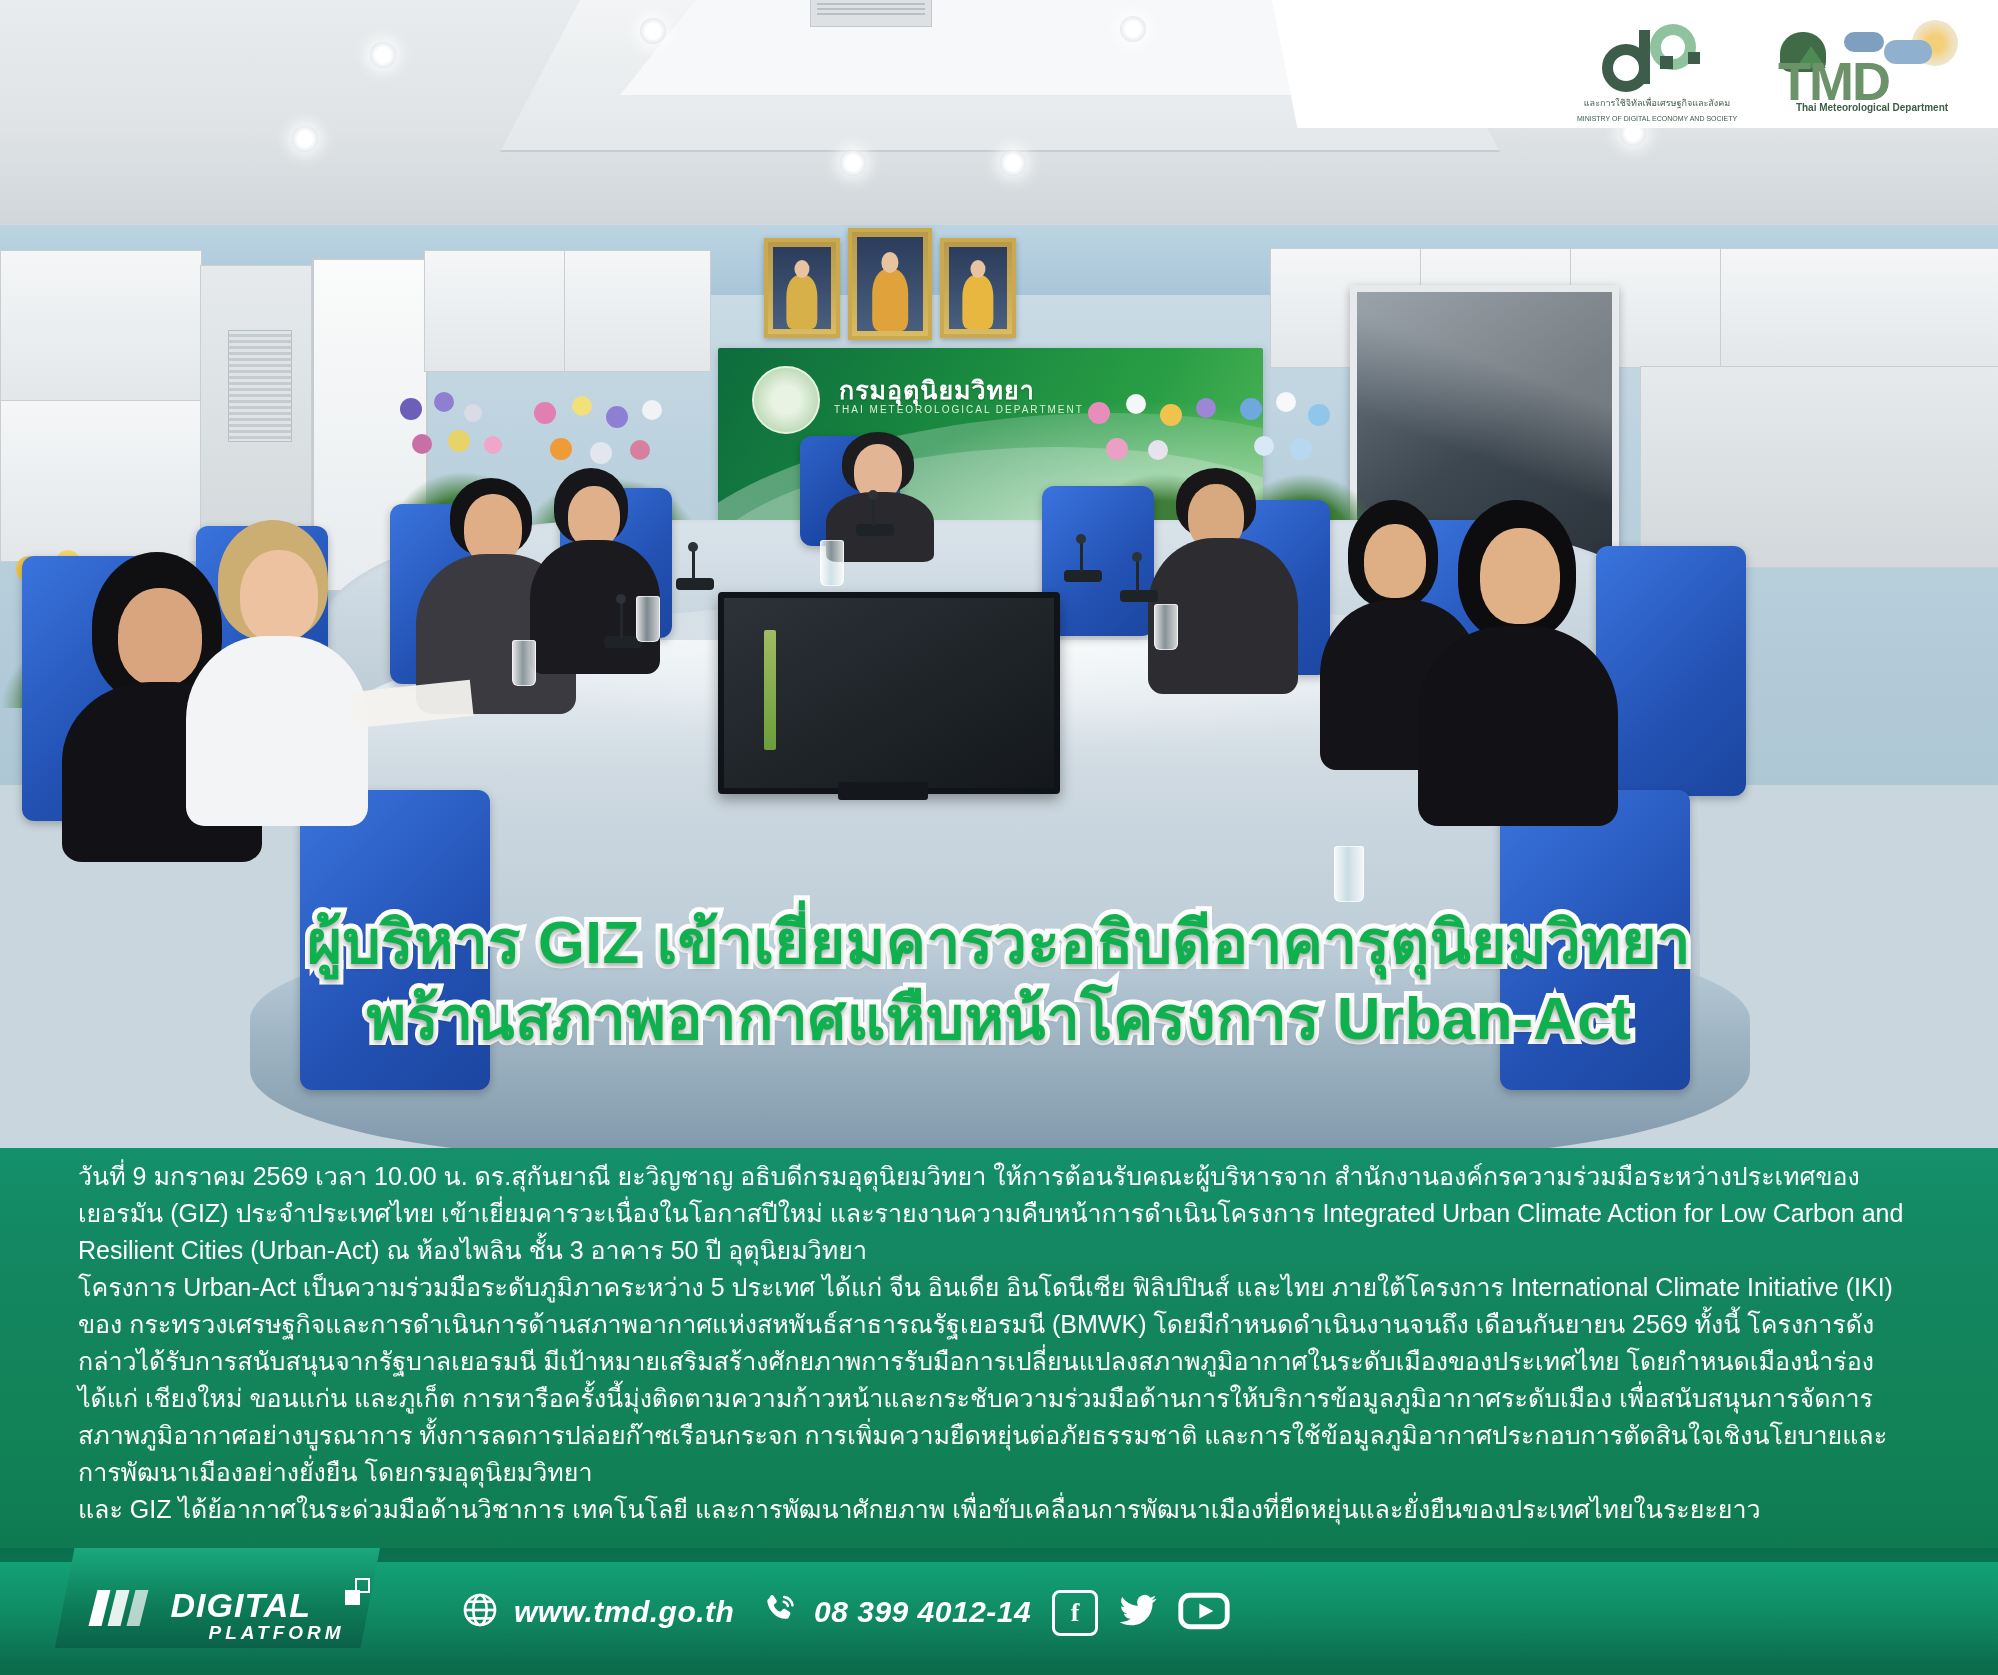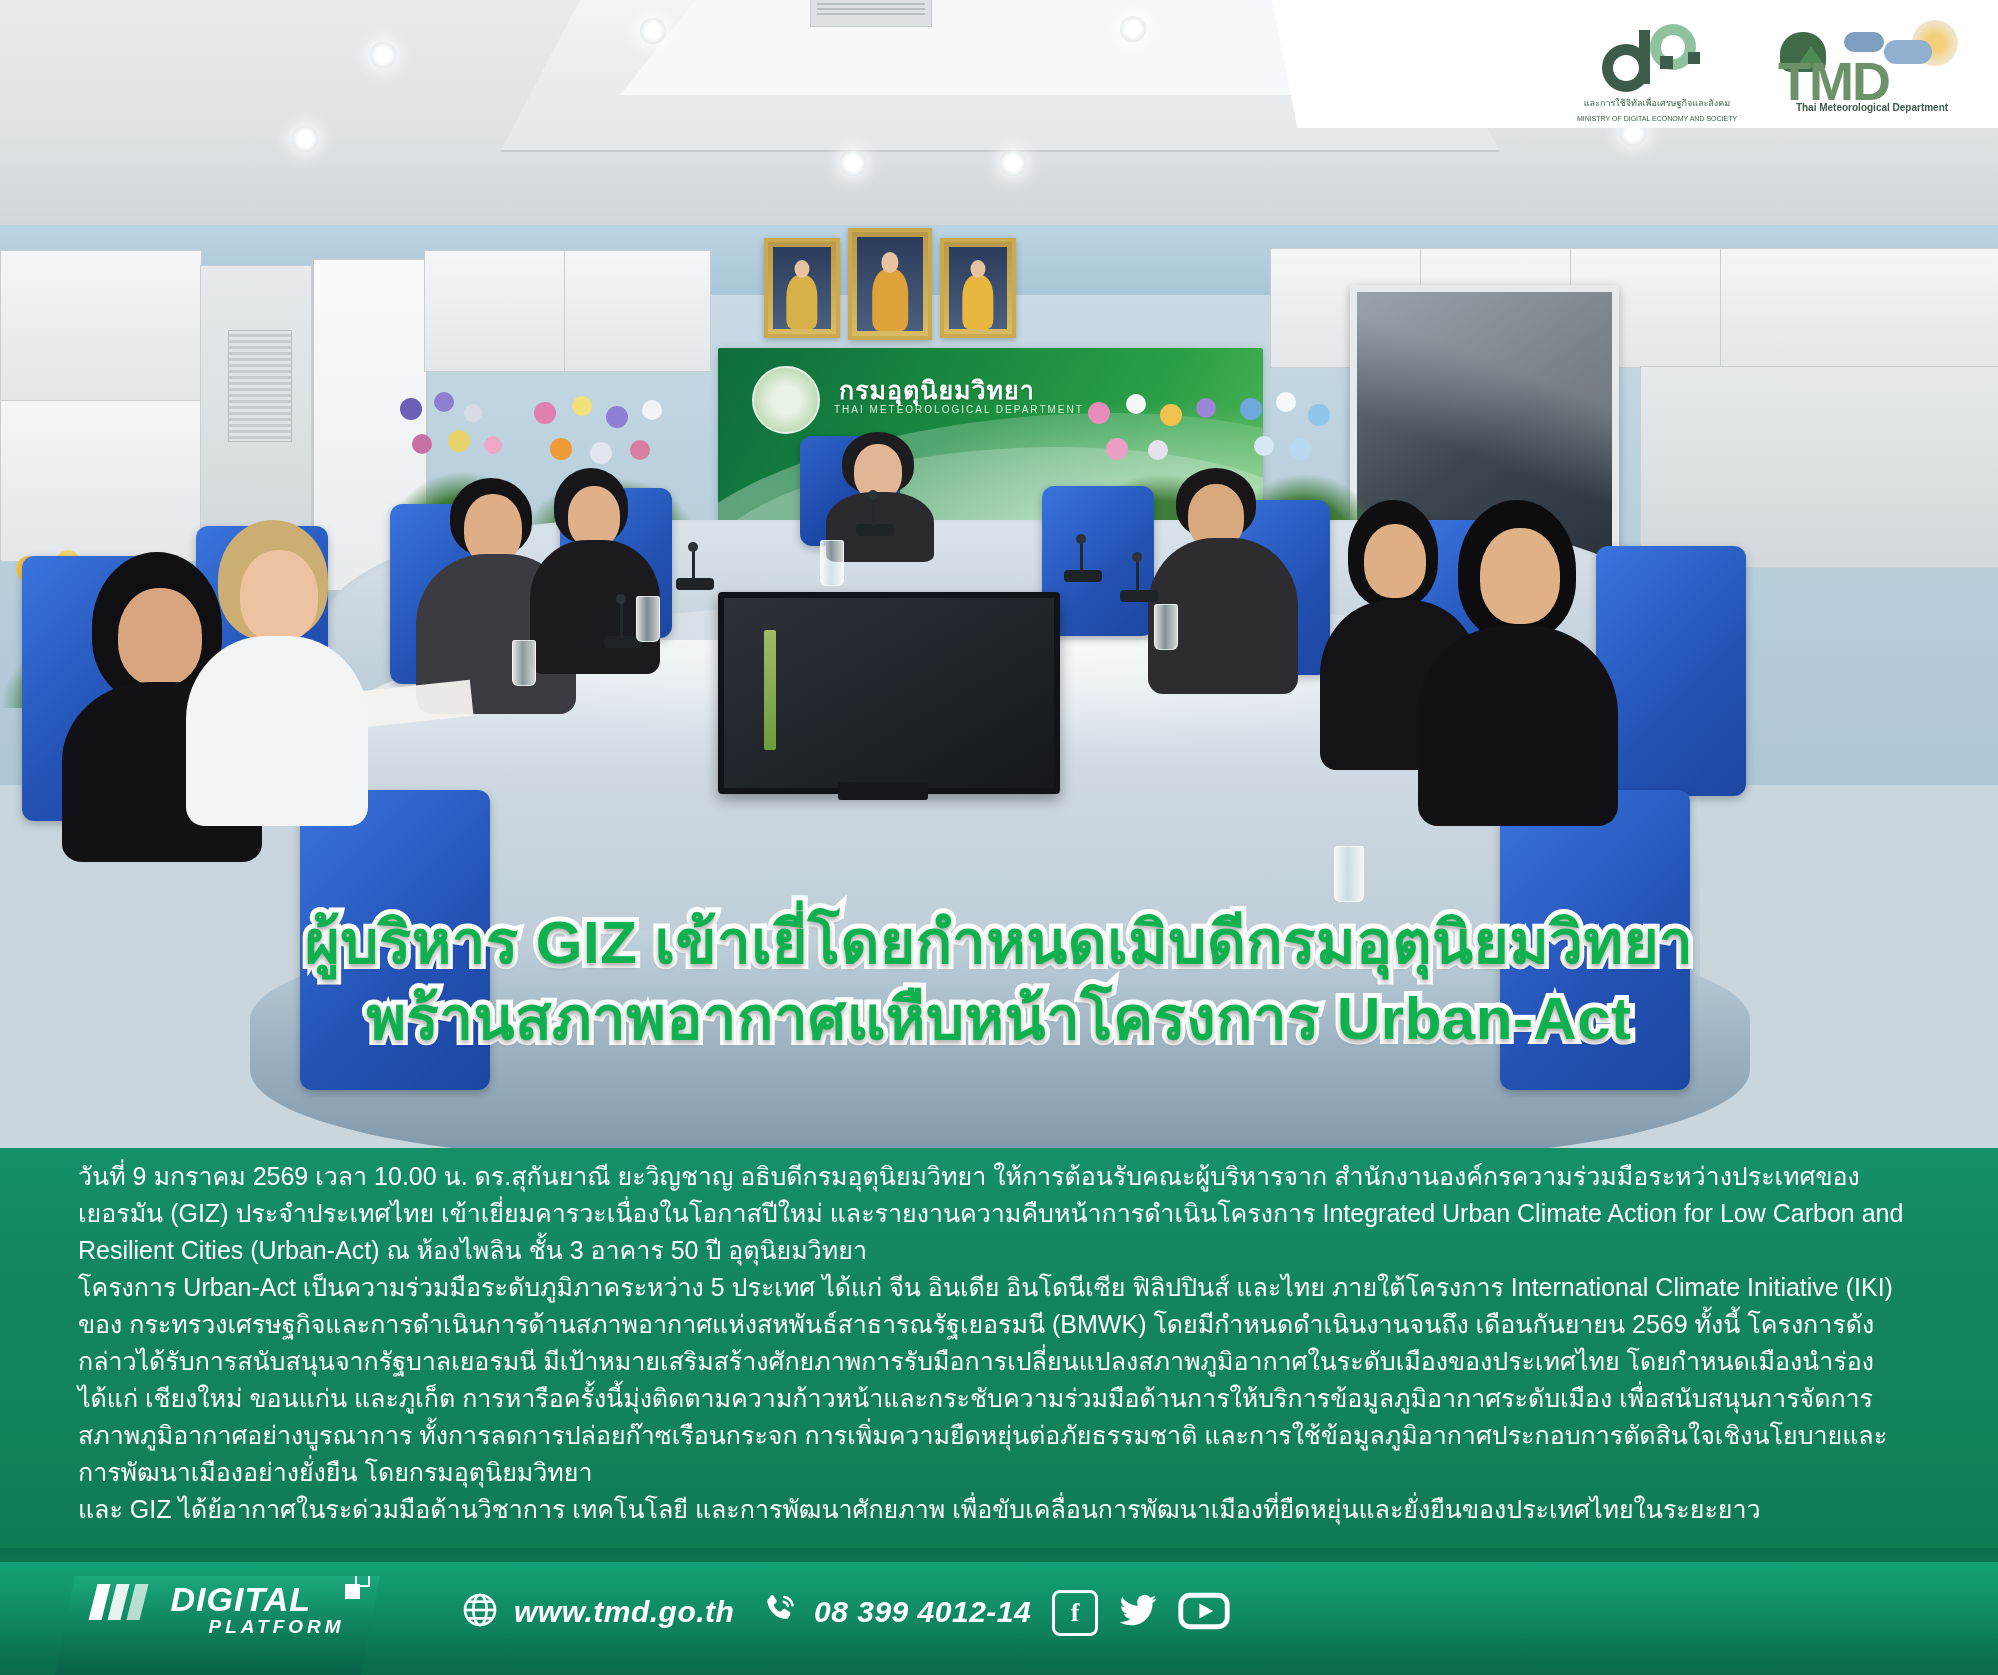--- a/index.html
+++ b/index.html
@@ -225,24 +225,24 @@
   .footer{
     position:absolute;left:0;top:1548px;width:1998px;height:127px;
     background:linear-gradient(180deg,#0a6e4d 0%,#0d7d57 45%,#0a6b4a 100%);
     z-index:7;
   }
   .footer-strip{
     position:absolute;left:0;top:14px;width:1998px;height:98px;
     background:linear-gradient(180deg,#13a176 0%,#108a63 55%,#0c6f4f 100%);
   }
   .dp-badge{
-    position:absolute;left:55px;top:28px;width:325px;height:100px;
+    position:absolute;left:55px;top:0;width:325px;height:100px;
     background:linear-gradient(180deg,#1aa87c,#0d7b58 60%,#0a6147);
     clip-path:polygon(6% 0,100% 0,94% 100%,0 100%);
-    display:flex;align-items:flex-start;justify-content:center;
+    display:flex;align-items:flex-end;justify-content:center;
   }
   .dp-inner{position:relative;width:250px;height:66px;}
   .dp-bars{position:absolute;left:0;top:8px;display:flex;gap:6px;}
   .dp-bars span{
     display:block;width:13px;height:36px;background:#ffffff;
     transform:skewX(-14deg);
   }
   .dp-bars span:nth-child(1){opacity:1}
   .dp-bars span:nth-child(2){opacity:.9}
   .dp-bars span:nth-child(3){opacity:.7}
@@ -540,21 +540,21 @@
         <div class="tmd-cloud" style="left:112px;top:22px;width:48px;height:24px;background:#8fb0cf;"></div>
         <div class="tmd-tree"></div>
         <div class="tmd-arrow"></div>
         <div class="tmd-letters">TMD</div>
       </div>
       <div class="tmd-cap">Thai Meteorological Department</div>
     </div>
   </div>
 
   <div class="title-wrap">
-    <div class="title-line">ผู้บริหาร GIZ เข้าเยี่โดยกำหนดเมิบดีกรมอุตุนิยมวิทยา</div>
+    <div class="title-line">ผู้บริหาร GIZ เข้าเยี่ยมคารวะอธิบดีอาคารุตุนิยมวิทยา</div>
     <div class="title-line">พร้านสภาพอากาศแหืบหน้าโครงการ Urban-Act</div>
   </div>
 
   <div class="body-block">
     <div class="body-inner">
       <p>วันที่ 9 มกราคม 2569 เวลา 10.00 น. ดร.สุกันยาณี ยะวิญชาญ อธิบดีกรมอุตุนิยมวิทยา ให้การต้อนรับคณะผู้บริหารจาก สำนักงานองค์กรความร่วมมือระหว่างประเทศของเยอรมัน (GIZ) ประจำประเทศไทย เข้าเยี่ยมคารวะเนื่องในโอกาสปีใหม่ และรายงานความคืบหน้าการดำเนินโครงการ Integrated Urban Climate Action for Low Carbon and Resilient Cities (Urban-Act) ณ ห้องไพลิน ชั้น 3 อาคาร 50 ปี อุตุนิยมวิทยา</p>
       <p>โครงการ Urban-Act เป็นความร่วมมือระดับภูมิภาคระหว่าง 5 ประเทศ ได้แก่ จีน อินเดีย อินโดนีเซีย ฟิลิปปินส์ และไทย ภายใต้โครงการ International Climate Initiative (IKI) ของ กระทรวงเศรษฐกิจและการดำเนินการด้านสภาพอากาศแห่งสหพันธ์สาธารณรัฐเยอรมนี (BMWK) โดยมีกำหนดดำเนินงานจนถึง เดือนกันยายน 2569 ทั้งนี้ โครงการดังกล่าวได้รับการสนับสนุนจากรัฐบาลเยอรมนี มีเป้าหมายเสริมสร้างศักยภาพการรับมือการเปลี่ยนแปลงสภาพภูมิอากาศในระดับเมืองของประเทศไทย โดยกำหนดเมืองนำร่อง ได้แก่ เชียงใหม่ ขอนแก่น และภูเก็ต การหารือครั้งนี้มุ่งติดตามความก้าวหน้าและกระชับความร่วมมือด้านการให้บริการข้อมูลภูมิอากาศระดับเมือง เพื่อสนับสนุนการจัดการสภาพภูมิอากาศอย่างบูรณาการ ทั้งการลดการปล่อยก๊าซเรือนกระจก การเพิ่มความยืดหยุ่นต่อภัยธรรมชาติ และการใช้ข้อมูลภูมิอากาศประกอบการตัดสินใจเชิงนโยบายและการพัฒนาเมืองอย่างยั่งยืน โดยกรมอุตุนิยมวิทยา</p>
       <p>และ GIZ ได้ย้อากาศในระด่วมมือด้านวิชาการ เทคโนโลยี และการพัฒนาศักยภาพ เพื่อขับเคลื่อนการพัฒนาเมืองที่ยืดหยุ่นและยั่งยืนของประเทศไทยในระยะยาว</p>
     </div>
   </div>

